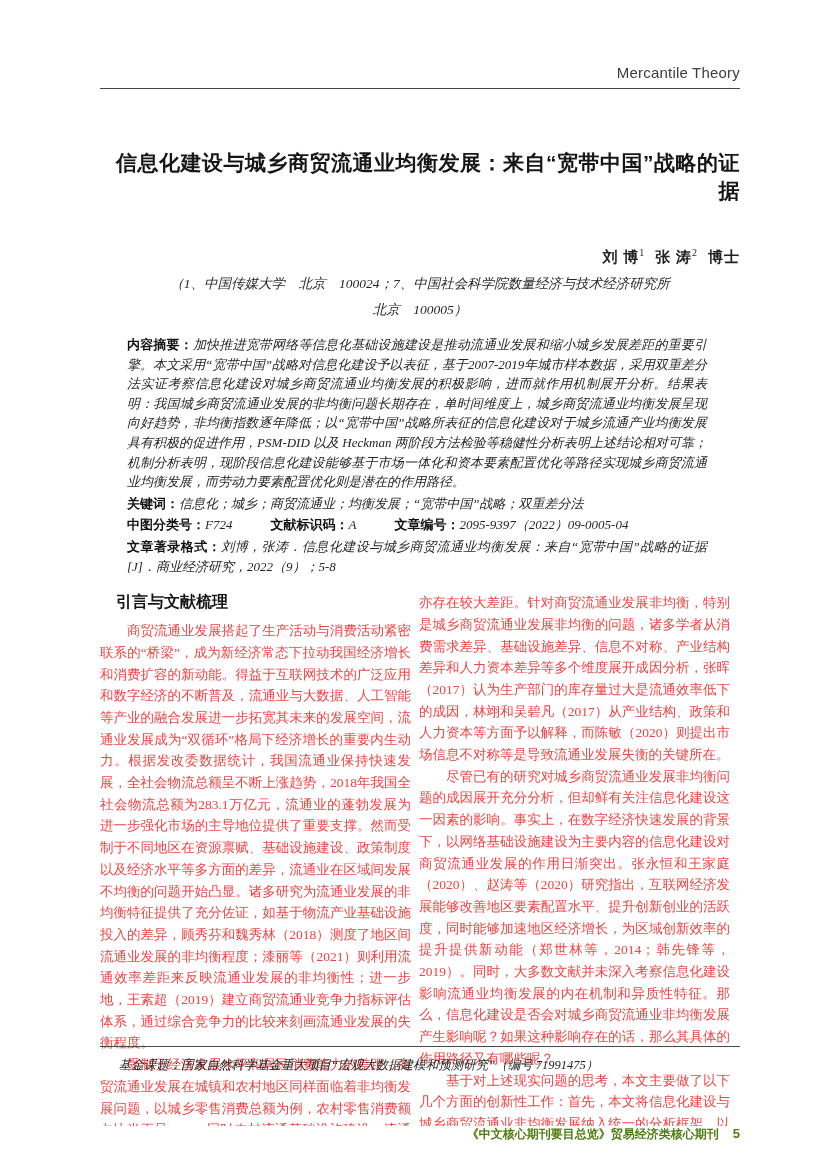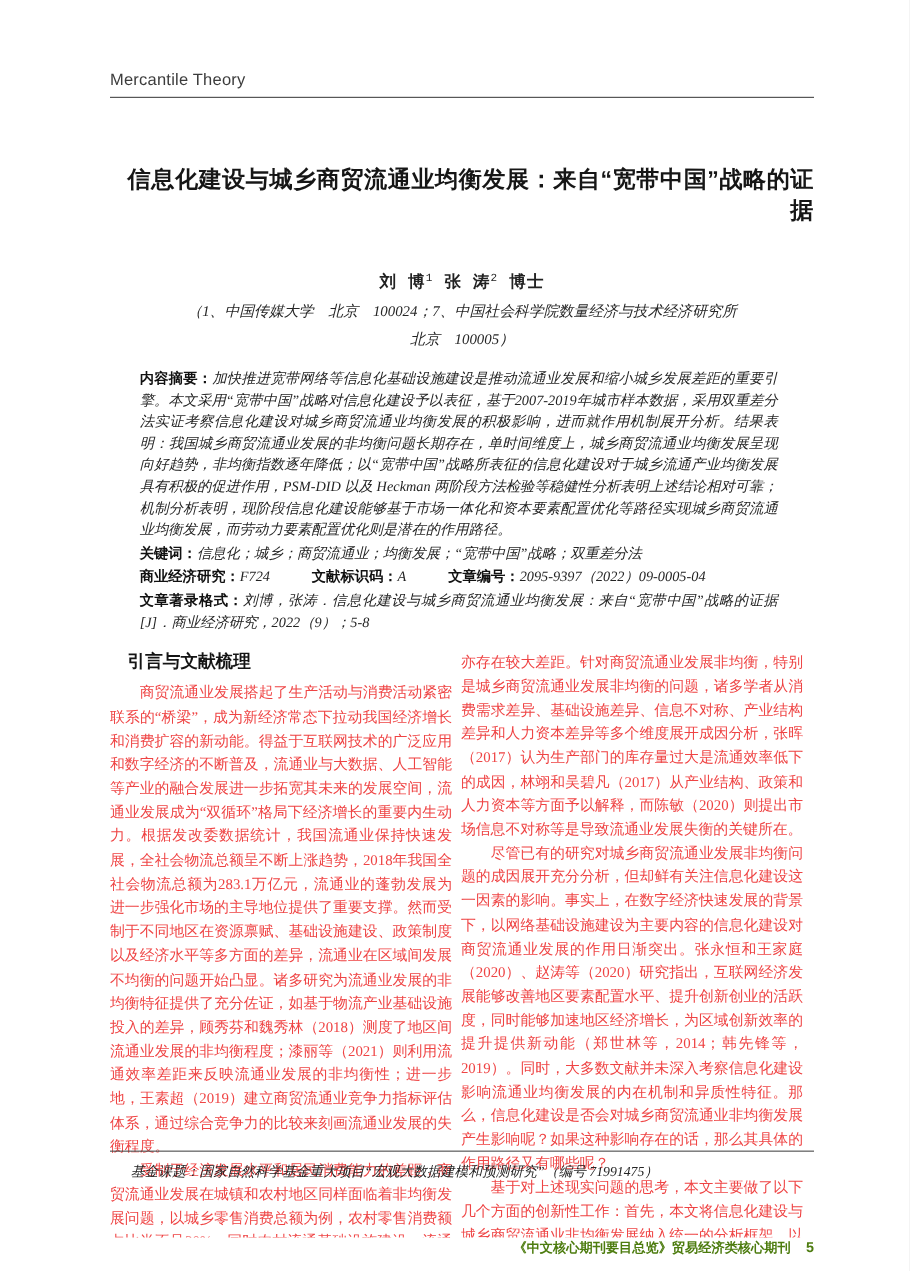--- a/index.html
+++ b/index.html
@@ -9,44 +9,44 @@
     width:827px; height:1160px;
     margin:0 auto;
     background:#ffffff;
     color:#1d1d1d;
     font-family:"Liberation Serif", serif;
     overflow:hidden;
     padding:64px 87px 0 100px;
   }
   
   .hdr-tag {
+    text-align:right;
     font-family:"Liberation Sans", sans-serif;
     font-size:15px; color:#3c3c3c;
     letter-spacing:0.2px;
   }
   .hdr-rule {
     margin-top:7px;
     border:none;
     border-top:1.6px solid #454545;
   }
   
   .title {
     margin-top:60px;
     text-align:right;
     font-family:"Liberation Sans", sans-serif;
     font-weight:bold;
     font-size:21px; color:#161616;
     letter-spacing:0.5px;
   }
   .authors {
     margin-top:42px;
-    text-align:center;
+    text-align:right;
     font-size:15px; font-weight:bold; color:#222;
     letter-spacing:1px;
-    font-family:Liberation Mono, monospace;
   }
   .authors sup { font-size:10px; font-weight:normal; }
   .authors .sep { display:inline-block; width:10px; }
   .affil {
     margin-top:7px;
     text-align:center;
     font-size:13.5px; font-style:italic; color:#262626;
     line-height:20px;
   }
   .affil + .affil { margin-top:6px; }
@@ -118,21 +118,21 @@
   <div class="affil">北京　100005）</div>
 
   <div class="meta">
     <div>
       <span class="lbl">内容摘要：</span><span class="kai">加快推进宽带网络等信息化基础设施建设是推动流通业发展和缩小城乡发展差距的重要引擎。本文采用“宽带中国”战略对信息化建设予以表征，基于2007-2019年城市样本数据，采用双重差分法实证考察信息化建设对城乡商贸流通业均衡发展的积极影响，进而就作用机制展开分析。结果表明：我国城乡商贸流通业发展的非均衡问题长期存在，单时间维度上，城乡商贸流通业均衡发展呈现向好趋势，非均衡指数逐年降低；以“宽带中国”战略所表征的信息化建设对于城乡流通产业均衡发展具有积极的促进作用，PSM-DID 以及 Heckman 两阶段方法检验等稳健性分析表明上述结论相对可靠；机制分析表明，现阶段信息化建设能够基于市场一体化和资本要素配置优化等路径实现城乡商贸流通业均衡发展，而劳动力要素配置优化则是潜在的作用路径。</span>
     </div>
     <div class="meta-row">
       <span class="lbl">关键词：</span><span class="kai">信息化；城乡；商贸流通业；均衡发展；“宽带中国”战略；双重差分法</span>
     </div>
     <div class="meta-row">
-      <span class="lbl">商业经济研究：</span><span class="kai">F724</span><span class="gap"></span><span class="lbl">文献标识码：</span><span class="kai">A</span><span class="gap"></span><span class="lbl">文章编号：</span><span class="kai">2095-9397（2022）09-0005-04</span>
+      <span class="lbl">中图分类号：</span><span class="kai">F724</span><span class="gap"></span><span class="lbl">文献标识码：</span><span class="kai">A</span><span class="gap"></span><span class="lbl">文章编号：</span><span class="kai">2095-9397（2022）09-0005-04</span>
     </div>
     <div class="meta-row">
       <span class="lbl">文章著录格式：</span><span class="kai">刘博，张涛．信息化建设与城乡商贸流通业均衡发展：来自“宽带中国”战略的证据[J]．商业经济研究，2022（9）；5-8</span>
     </div>
   </div>
 
   <div class="cols">
     <div class="col">
       <h3 class="sec-h">引言与文献梳理</h3>
       <p class="indent">商贸流通业发展搭起了生产活动与消费活动紧密联系的“桥梁”，成为新经济常态下拉动我国经济增长和消费扩容的新动能。得益于互联网技术的广泛应用和数字经济的不断普及，流通业与大数据、人工智能等产业的融合发展进一步拓宽其未来的发展空间，流通业发展成为“双循环”格局下经济增长的重要内生动力。根据发改委数据统计，我国流通业保持快速发展，全社会物流总额呈不断上涨趋势，2018年我国全社会物流总额为283.1万亿元，流通业的蓬勃发展为进一步强化市场的主导地位提供了重要支撑。然而受制于不同地区在资源禀赋、基础设施建设、政策制度以及经济水平等多方面的差异，流通业在区域间发展不均衡的问题开始凸显。诸多研究为流通业发展的非均衡特征提供了充分佐证，如基于物流产业基础设施投入的差异，顾秀芬和魏秀林（2018）测度了地区间流通业发展的非均衡程度；漆丽等（2021）则利用流通效率差距来反映流通业发展的非均衡性；进一步地，王素超（2019）建立商贸流通业竞争力指标评估体系，通过综合竞争力的比较来刻画流通业发展的失衡程度。</p>

